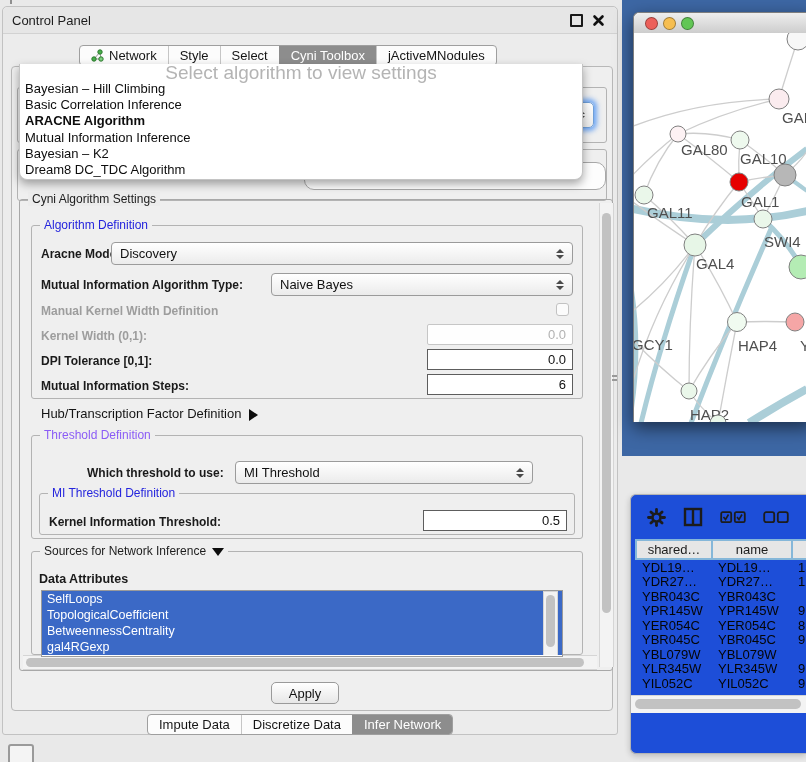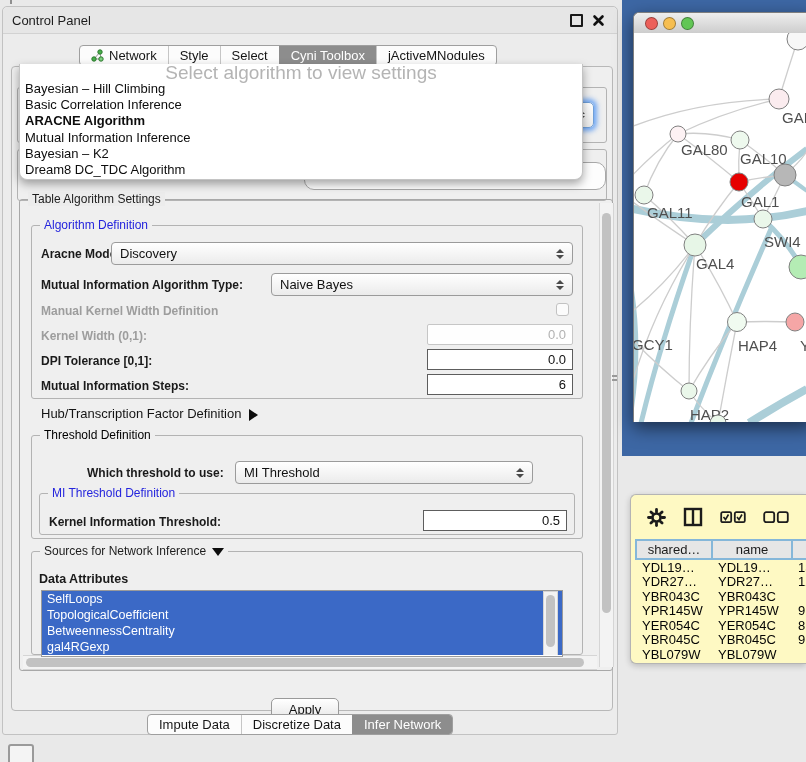--- a/index.html
+++ b/index.html
@@ -20,21 +20,21 @@
   .seg{display:flex;height:21px;border:1px solid #9f9f9f;border-radius:4px;background:#fcfcfc;overflow:hidden;box-sizing:border-box;}
   .seg .tab{display:flex;align-items:center;gap:5px;padding:0 11px;font-size:13px;color:#151515;border-left:1px solid #c6c6c6;white-space:nowrap;cursor:pointer;}
   .seg .tab:first-child{border-left:none;}
   .seg .tab.active{background:#8d8d8d;color:#fff;border-left-color:#8d8d8d;}
   #top-tabs{left:76px;top:38px;z-index:20;}
   #bottom-tabs{left:144px;top:707px;}
   
   .fs{border:1px solid #b3b3b3;border-radius:3px;box-sizing:border-box;}
   .fs-label{position:absolute;top:-8px;left:8px;background:#efefef;padding:0 4px;font-size:12px;color:#1c1c1c;white-space:nowrap;}
   .fs-label.blue{color:#2424dd;}
-  .fs-label.green{color:#000000;}
+  .fs-label.green{color:#8b5cf6;}
   
   .combo{display:flex;align-items:center;background:linear-gradient(#ffffff,#ebebeb);border:1px solid #9b9b9b;border-radius:4px;font-size:13px;color:#111;padding:0 8px;box-sizing:border-box;cursor:pointer;justify-content:center;}
   .combo .val{flex:1;}
   .stepper{display:flex;flex-direction:column;align-items:center;gap:2px;margin-left:6px;}
   .stepper i{display:block;width:0;height:0;border-left:4px solid transparent;border-right:4px solid transparent;}
   .stepper .up{border-bottom:4px solid #4a4a4a;}
   .stepper .dn{border-top:4px solid #4a4a4a;}
   
   .tin{background:#fff;border:1px solid #5d5d5d;font-size:13px;color:#111;text-align:right;padding:0 6px;box-sizing:border-box;display:flex;align-items:center;justify-content:flex-end;}
   .tin.dis{border:1px solid #c6c6c6;color:#b2b2b2;background:#fefefe;border-radius:2px;}
@@ -47,34 +47,34 @@
   .algo-item{height:16.2px;line-height:16.2px;font-size:13px;color:#0d0d0d;padding-left:5px;cursor:pointer;}
   .algo-item.selected{font-weight:bold;}
   
   .sb-track-v{background:#f3f3f3;border-left:1px solid #d5d5d5;border-right:1px solid #d5d5d5;}
   .sb-track-h{background:#f3f3f3;border-top:1px solid #d5d5d5;border-bottom:1px solid #d5d5d5;}
   .sb-thumb{background:#c2c2c2;border-radius:5px;}
   
   #attr-list{background:#fff;border:1px solid #9a9a9a;overflow:hidden;}
   .attr-item{height:16px;line-height:16px;font-size:12.5px;padding-left:5px;color:#fff;background:#3b69c6;cursor:pointer;}
   
-  .btn{display:flex;align-items:center;justify-content:center;background:linear-gradient(#ffffff,#e7e7e7);border:1px solid #9a9a9a;border-radius:5px;font-size:13px;color:#111;cursor:pointer;box-sizing:border-box;margin-top:16px;}
+  .btn{display:flex;align-items:center;justify-content:center;background:linear-gradient(#ffffff,#e7e7e7);border:1px solid #9a9a9a;border-radius:5px;font-size:13px;color:#111;cursor:pointer;box-sizing:border-box;}
   
   .arrow-right{display:inline-block;width:0;height:0;border-top:6px solid transparent;border-bottom:6px solid transparent;border-left:9px solid #0d0d0d;vertical-align:middle;margin-left:8px;}
   .arrow-down{display:inline-block;width:0;height:0;border-left:6px solid transparent;border-right:6px solid transparent;border-top:8px solid #0d0d0d;vertical-align:middle;margin-left:6px;}
   
   #desktop-blue{left:622px;top:0;width:184px;height:456px;}
   #net-window{left:633px;top:12px;width:180px;height:410px;border:1px solid #7e7e7e;border-right:none;border-radius:6px 0 0 0;box-shadow:0 6px 18px rgba(0,0,0,.55);box-sizing:border-box;background:#fff;}
   #net-titlebar{left:0;top:0;width:100%;height:20px;background:linear-gradient(#eeeeee,#cdcdcd);border-bottom:1px solid #9c9c9c;border-radius:6px 0 0 0;}
   .tl{top:3.5px;width:13px;height:13px;border-radius:50%;box-sizing:border-box;cursor:pointer;}
   #net-canvas{left:0;top:20px;width:180px;height:389px;background:#fff;overflow:hidden;}
   
   #table-panel-bar{left:622px;top:456px;width:184px;height:38px;background:#ececec;}
   #table-panel-title{left:12px;top:11px;font-size:13px;color:#2b2b2b;}
-  #table-window{left:630px;top:494px;width:176px;height:170px;background:#fef9c3;border:1px solid #b4b4b4;border-right:none;border-radius:6px 0 0 6px;box-shadow:0 2px 6px rgba(0,0,0,.2);box-sizing:border-box;overflow:hidden;}
+  #table-window{left:630px;top:494px;width:176px;height:260px;background:#1d4ed8;border:1px solid #b4b4b4;border-right:none;border-radius:6px 0 0 6px;box-shadow:0 2px 6px rgba(0,0,0,.2);box-sizing:border-box;overflow:hidden;}
   #table-toolbar{left:0;top:0;width:100%;height:44px;display:flex;align-items:center;gap:17px;padding-left:16px;box-sizing:border-box;}
   .tb-icon{display:flex;align-items:center;justify-content:center;cursor:pointer;flex:none;}
   #gal-table{left:4px;top:44px;width:172px;}
   .thead{display:flex;border-top:2px solid #85b7d9;border-bottom:2px solid #85b7d9;background:#e6e6e6;height:21px;box-sizing:border-box;}
   .th{border-left:2px solid #85b7d9;font-size:13px;color:#1c1c1c;display:flex;align-items:center;justify-content:center;box-sizing:border-box;cursor:pointer;}
   .trow{display:flex;height:14.5px;align-items:center;cursor:pointer;}
   .td{font-size:13px;color:#050505;padding-left:7px;box-sizing:border-box;overflow:hidden;white-space:nowrap;}
   .c1{width:76px;} .c2{width:80px;} .c3{flex:1;}
   
   #frag-topleft-tick{left:10px;top:0;width:2px;height:4px;background:#8f8f8f;}
@@ -148,21 +148,21 @@
           <div class="algo-item">Bayesian – Hill Climbing</div>
           <div class="algo-item">Basic Correlation Inference</div>
           <div class="algo-item selected">ARACNE Algorithm</div>
           <div class="algo-item">Mutual Information Inference</div>
           <div class="algo-item">Bayesian – K2</div>
           <div class="algo-item">Dream8 DC_TDC Algorithm</div>
         </div>
     </div>
 
     <div class="abs fs" style="left:16px;top:192px;width:594px;height:472px;border-color:#a8a8a8;">
-      <span class="fs-label" style="background:#ececec;">Table Algorithm Settings</span>
+      <span class="fs-label" style="background:#ececec;">Cyni Algorithm Settings</span>
     </div>
 
     <div class="abs sb-track-v" style="left:596px;top:196px;width:13px;height:464px;">
       <div class="abs sb-thumb" style="left:2px;top:10px;width:9px;height:400px;"></div>
     </div>
 
     <div class="abs sb-track-h" style="left:20px;top:648px;width:574px;height:13px;">
       <div class="abs sb-thumb" style="left:3px;top:2px;width:558px;height:9px;"></div>
     </div>
 

